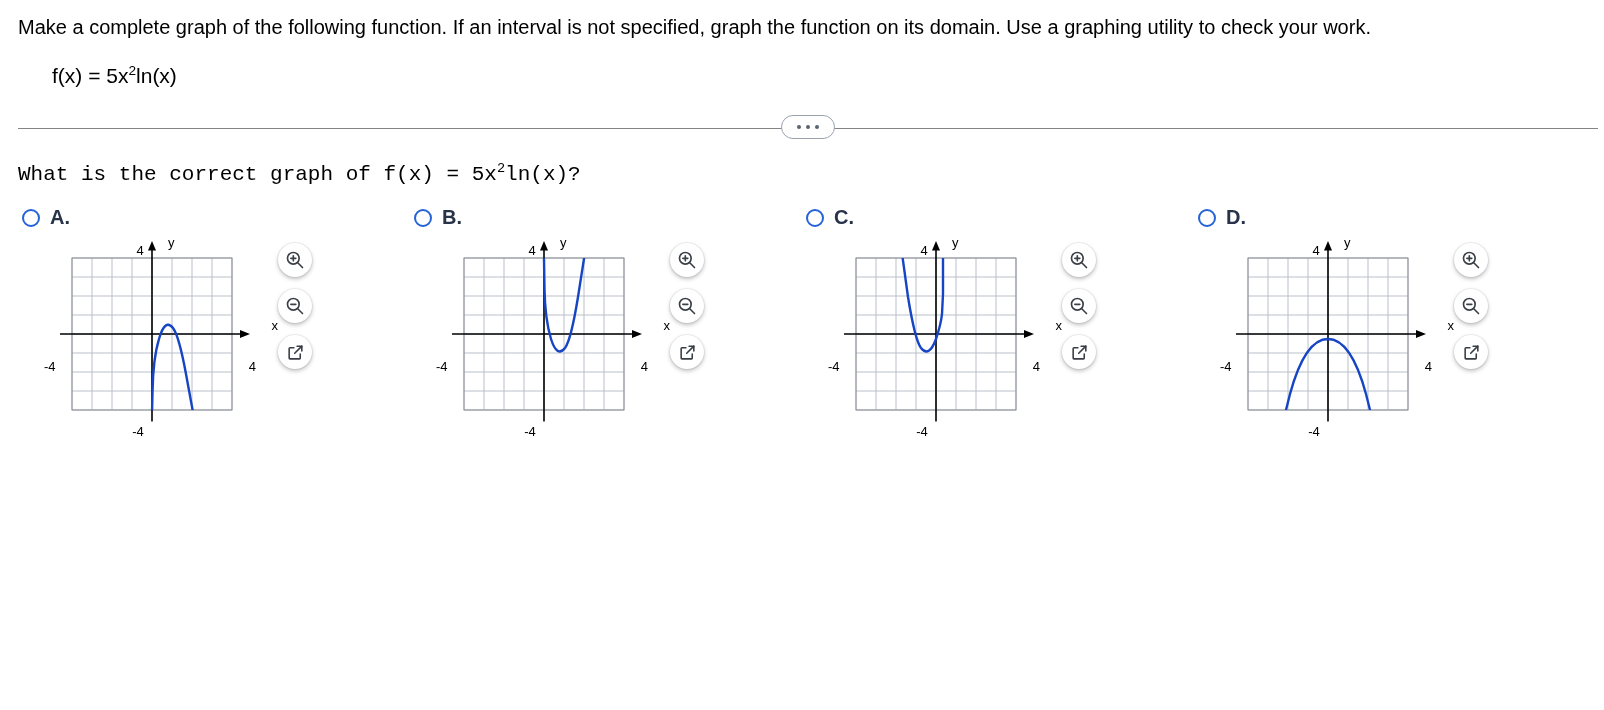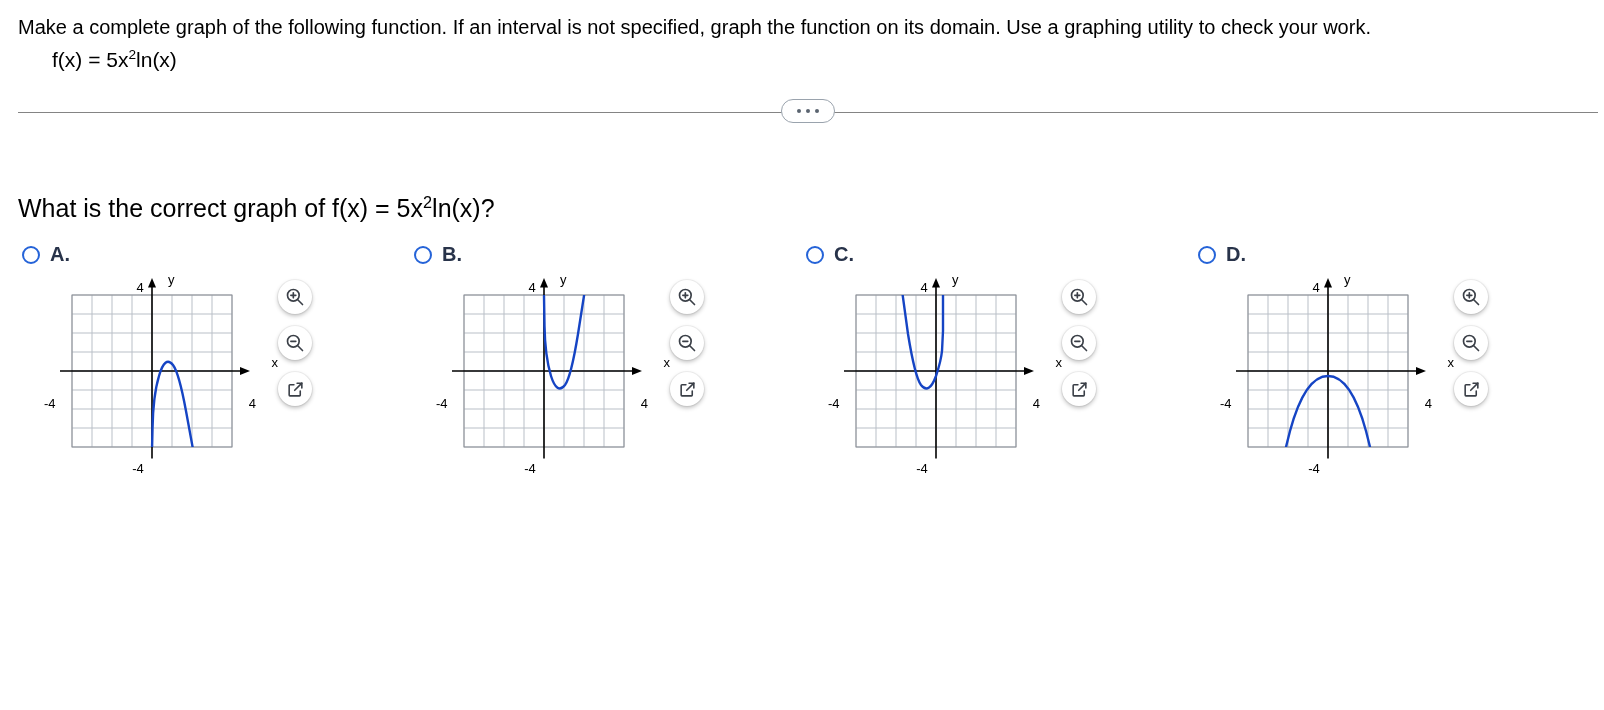--- a/index.html
+++ b/index.html
@@ -5,39 +5,39 @@
   * { box-sizing: border-box; }
   html, body {
     margin: 0; padding: 0;
     font-family: Arial, Helvetica, sans-serif;
     font-size: 20px; color: #000;
     background: #fff;
     width: 1604px; height: 710px;
   }
   .container { padding: 14px 6px 0 18px; }
   .problem-text { line-height: 1.35; }
-  .func-line { margin-top: 6px; padding-left: 34px; font-size: 21px; }
+  .func-line { margin-top: 22px; padding-left: 34px; font-size: 21px; }
   .divider-wrap {
     position: relative; margin-top: 40px;
   }
   .divider {
     border: none; border-top: 1px solid #848484;
     margin: 0;
   }
   .dots-pill {
     position: absolute; top: -13px; left: 50%; transform: translateX(-50%);
     width: 54px; height: 24px; background: #fff;
     border: 1px solid #9aa3ad; border-radius: 14px;
     display: flex; align-items: center; justify-content: center;
     gap: 5px;
   }
   .dots-pill .d {
     width: 4px; height: 4px; background: #5a6470; border-radius: 50%;
   }
-  .question-line { margin-top: 80px; font-size: 25px; }
+  .question-line { margin-top: 32px; font-size: 21px; font-family: Liberation Mono, monospace; }
   .sup { vertical-align: super; font-size: 0.65em; }
   .choices {
     margin-top: 20px;
     display: flex; gap: 0;
     padding-left: 4px;
   }
   .choice {
     width: 392px;
     display: flex; flex-direction: column;
   }

